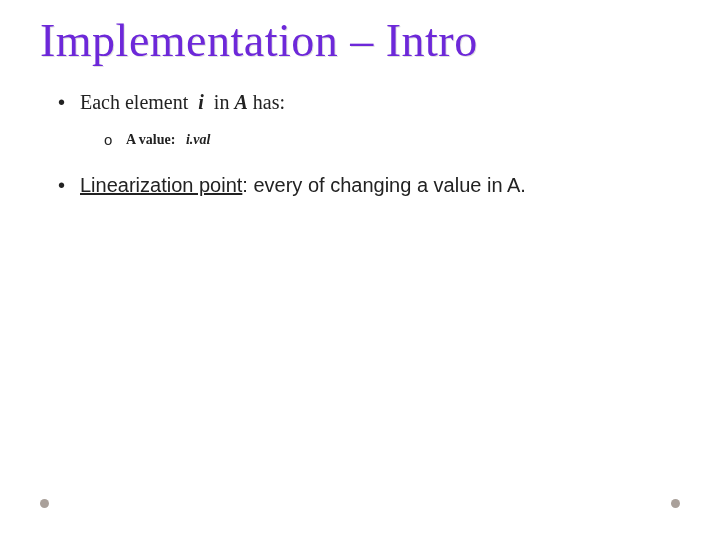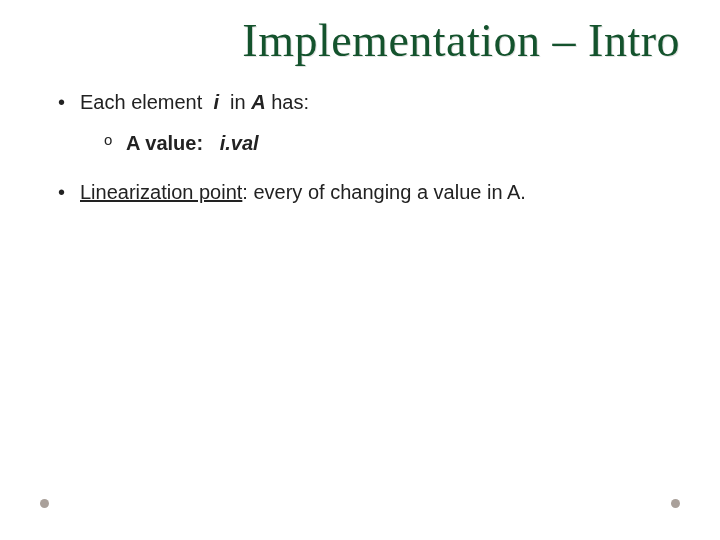--- a/index.html
+++ b/index.html
@@ -16,22 +16,22 @@
     position: relative;
     width: 720px;
     height: 540px;
     box-sizing: border-box;
     padding: 14px 40px 40px 40px;
   }
   .title {
     font-family: "Palatino Linotype", "Book Antiqua", Palatino, Georgia, serif;
     font-size: 46px;
     font-weight: 400;
-    color: #14532d;
-    text-align: right;
+    color: #6d28d9;
+    text-align: left;
     letter-spacing: 0.5px;
     text-shadow: 1px 1px 0 rgba(0,0,0,0.12);
     margin: 0 0 22px 0;
   }
   ul.lvl1 {
     list-style: none;
     margin: 0;
     padding: 0 0 0 18px;
   }
   ul.lvl1 > li {
@@ -51,21 +51,21 @@
     color: #222;
   }
   ul.lvl2 {
     list-style: none;
     margin: 14px 0 0 0;
     padding: 0 0 0 24px;
   }
   ul.lvl2 > li {
     position: relative;
     padding-left: 22px;
-    font-size: 20px;
+    font-size: 14px;
     line-height: 1.35;
     margin-bottom: 18px;
     color: #222;
   }
   ul.lvl2 > li::before {
     content: "o";
     position: absolute;
     left: 0;
     top: 0;
     font-size: 15px;
@@ -77,21 +77,21 @@
   .u { text-decoration: underline; }
   .corner-dot {
     position: absolute;
     width: 9px;
     height: 9px;
     border-radius: 50%;
     background: #a9a09a;
   }
   .dot-bl { left: 40px; bottom: 32px; }
   .dot-br { right: 40px; bottom: 32px; }
-  .seg { white-space: pre; }
+  .seg { white-space: pre; font-family: Liberation Serif, serif; }
 </style>
 </head>
 <body>
 
 <div class="slide">
 
   <h1 class="title">Implementation – Intro</h1>
 
   <ul class="lvl1">
 

